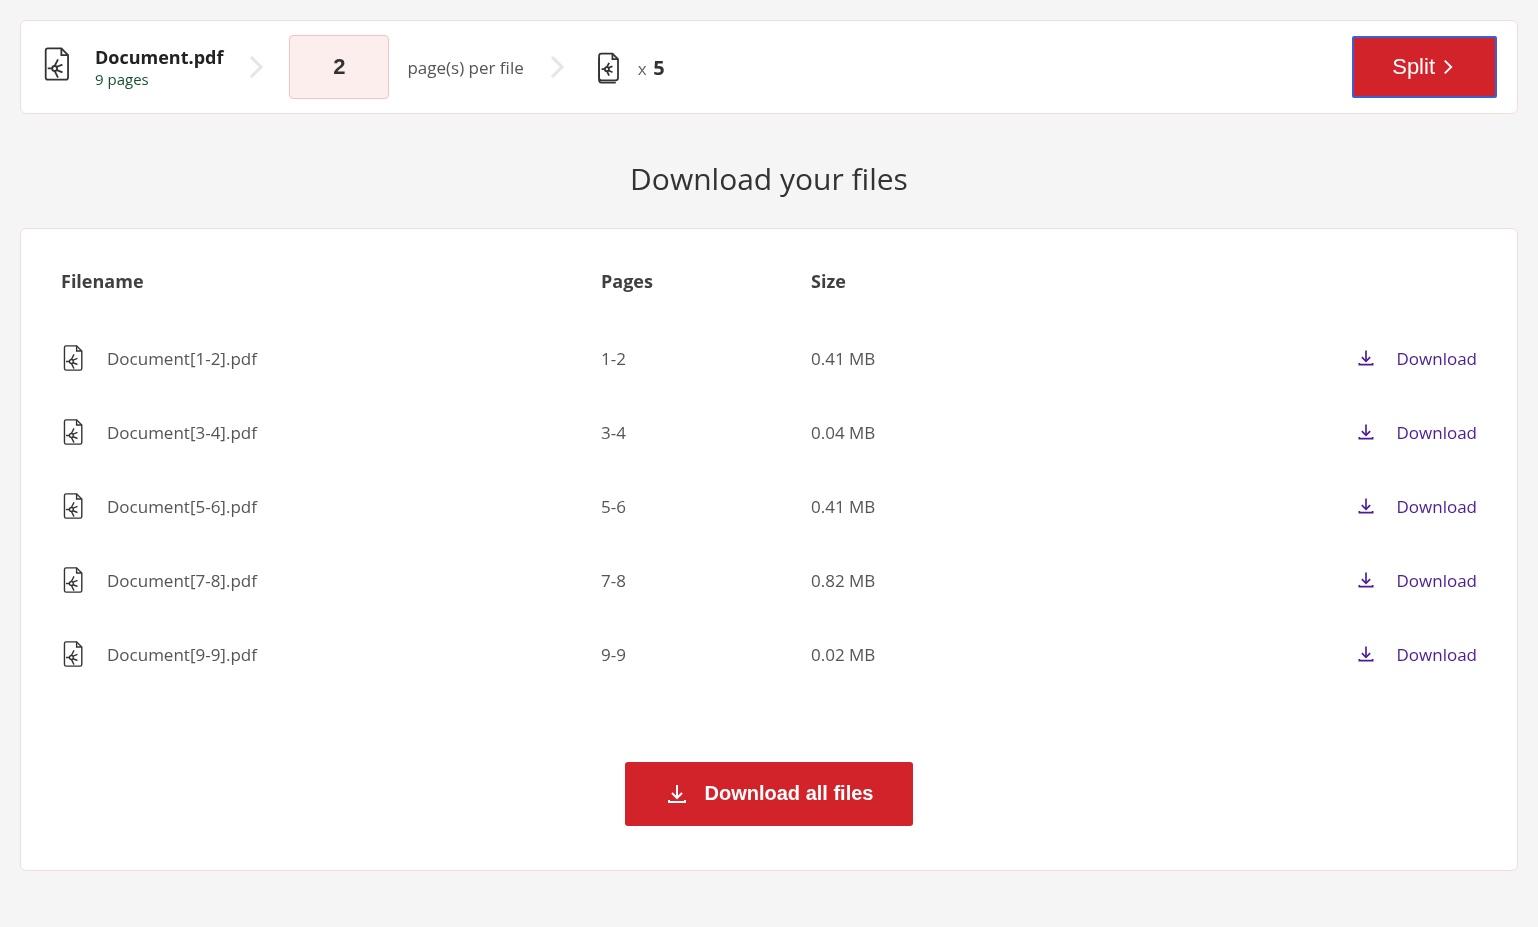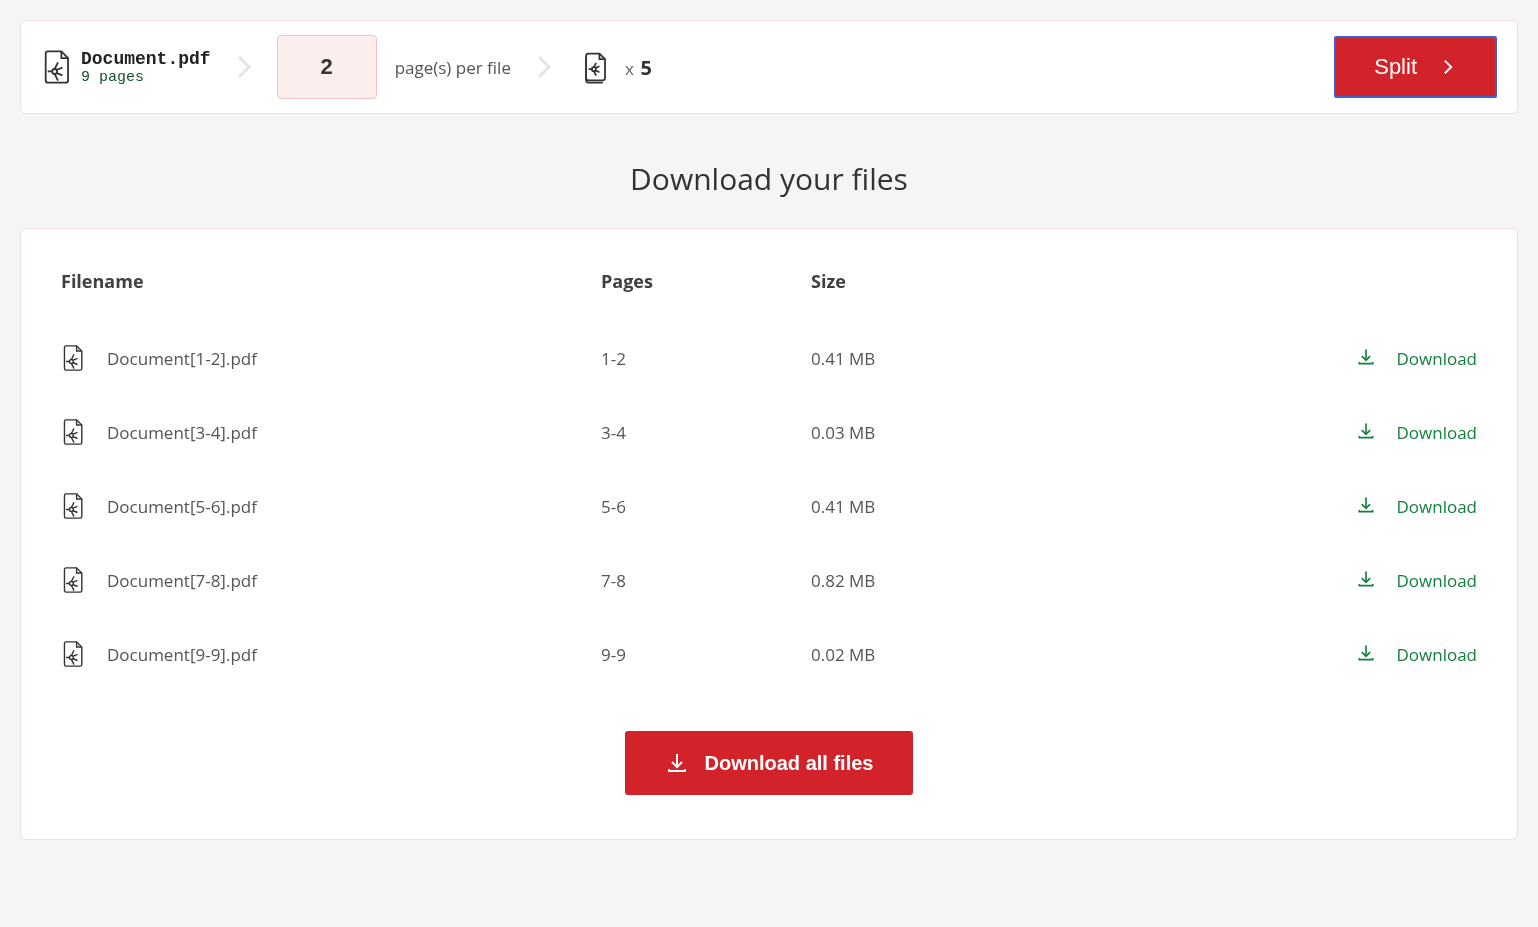--- a/index.html
+++ b/index.html
@@ -16,23 +16,22 @@
     border: 1px solid #f3dcdc;
     border-radius: 6px;
     display: flex;
     align-items: center;
     padding: 14px 20px;
     gap: 18px;
     margin-bottom: 44px;
   }
   .doc-summary {
     display: flex;
-    align-items: flex-end;
-    gap: 6px;
-    font-family: Liberation Mono, monospace;
+    align-items: flex-start;
+    gap: 20px;
   }
   .doc-name { font-weight: 700; font-size: 18px; color: #222; }
   .doc-pages { font-size: 15px; color: #14532d; }
   .chev {
     width: 30px; height: 30px;
     display: flex; align-items: center; justify-content: center;
     color: #e5e5e5;
   }
   .pages-input {
     width: 100px; height: 64px;
@@ -56,21 +55,21 @@
   .split-btn {
     background: #d2232a;
     color: #fff;
     border: 2px solid #3a5fd9;
     border-radius: 2px;
     font-size: 22px;
     font-weight: 500;
     padding: 16px 38px;
     display: flex;
     align-items: center;
-    gap: 22px;
+    gap: 4px;
     cursor: pointer;
   }
   .split-btn svg { stroke: #fff; }
 
   h1.section-title {
     text-align: center;
     font-size: 30px;
     font-weight: 500;
     color: #333;
     margin-bottom: 29px;
@@ -100,44 +99,44 @@
   .fname-cell {
     display: flex;
     align-items: center;
     gap: 20px;
   }
   .dl-cell {
     display: flex;
     justify-content: flex-end;
   }
   .dl-link {
-    color: #15803d;
-    display: flex;
-    align-items: flex-start;
+    color: #4c1d95;
+    display: flex;
+    align-items: center;
     gap: 20px;
     font-size: 17px;
     cursor: pointer;
   }
   .dl-all-wrap {
     display: flex;
     justify-content: center;
     margin-top: 40px;
   }
   .dl-all-btn {
     background: #d2232a;
     color: #fff;
     border: none;
     border-radius: 3px;
     font-size: 20px;
     font-weight: 600;
     padding: 20px 40px;
     display: flex;
-    align-items: center;
     gap: 16px;
     cursor: pointer;
+    margin-top: 31px;
   }
   .dl-all-btn svg { stroke: #fff; }
   svg.pdf-icon { stroke: #333; fill: none; stroke-width: 1.6; }
   svg.pdf-stack { stroke: #333; fill: none; stroke-width: 1.6; }
   svg.chevron { stroke: currentColor; fill: none; stroke-width: 3; }
   svg.dl-icon { stroke: currentColor; fill: none; stroke-width: 2; }
 </style>
 </head>
 <body>
 
@@ -236,21 +235,21 @@
     </div>
       </div>
       <div class="tbl-row">
     <div class="fname-cell">
       <svg class="pdf-icon" width="26" height="30" viewBox="0 0 30 34">
             <use href="#pdf-icon-g"></use>
           </svg>
       <span>Document[3-4].pdf</span>
     </div>
     <div>3-4</div>
-    <div>0.03 MB</div>
+    <div>0.04 MB</div>
     <div class="dl-cell">
       <a class="dl-link">
         <svg class="dl-icon" width="20" height="20" viewBox="0 0 24 24">
               <use href="#dl-g"></use>
             </svg>
         <span>Download</span>
       </a>
     </div>
       </div>
       <div class="tbl-row">

